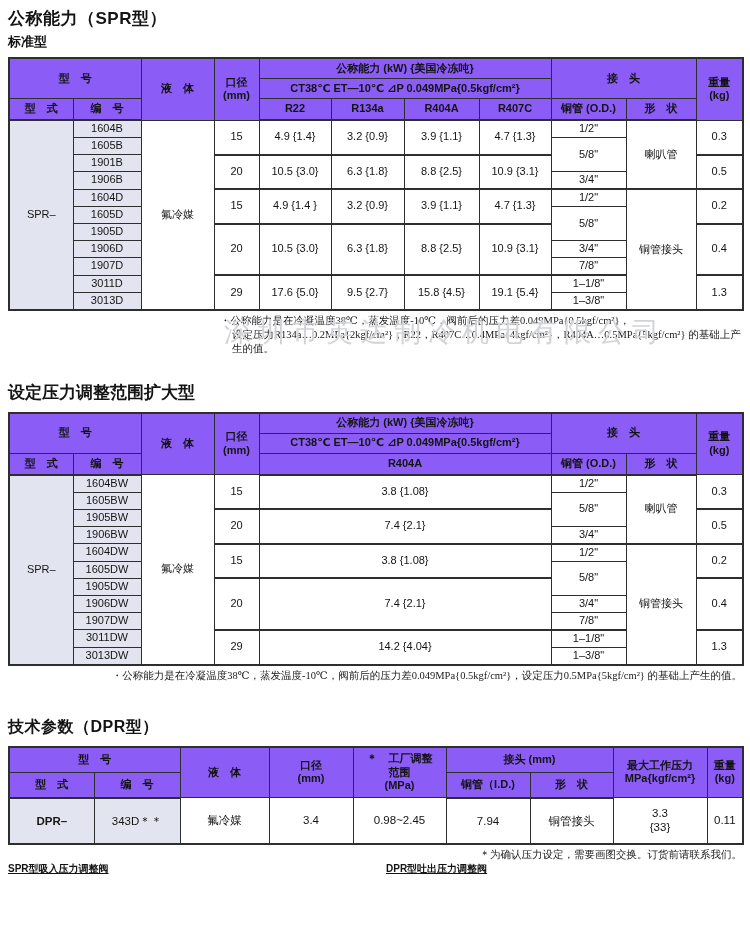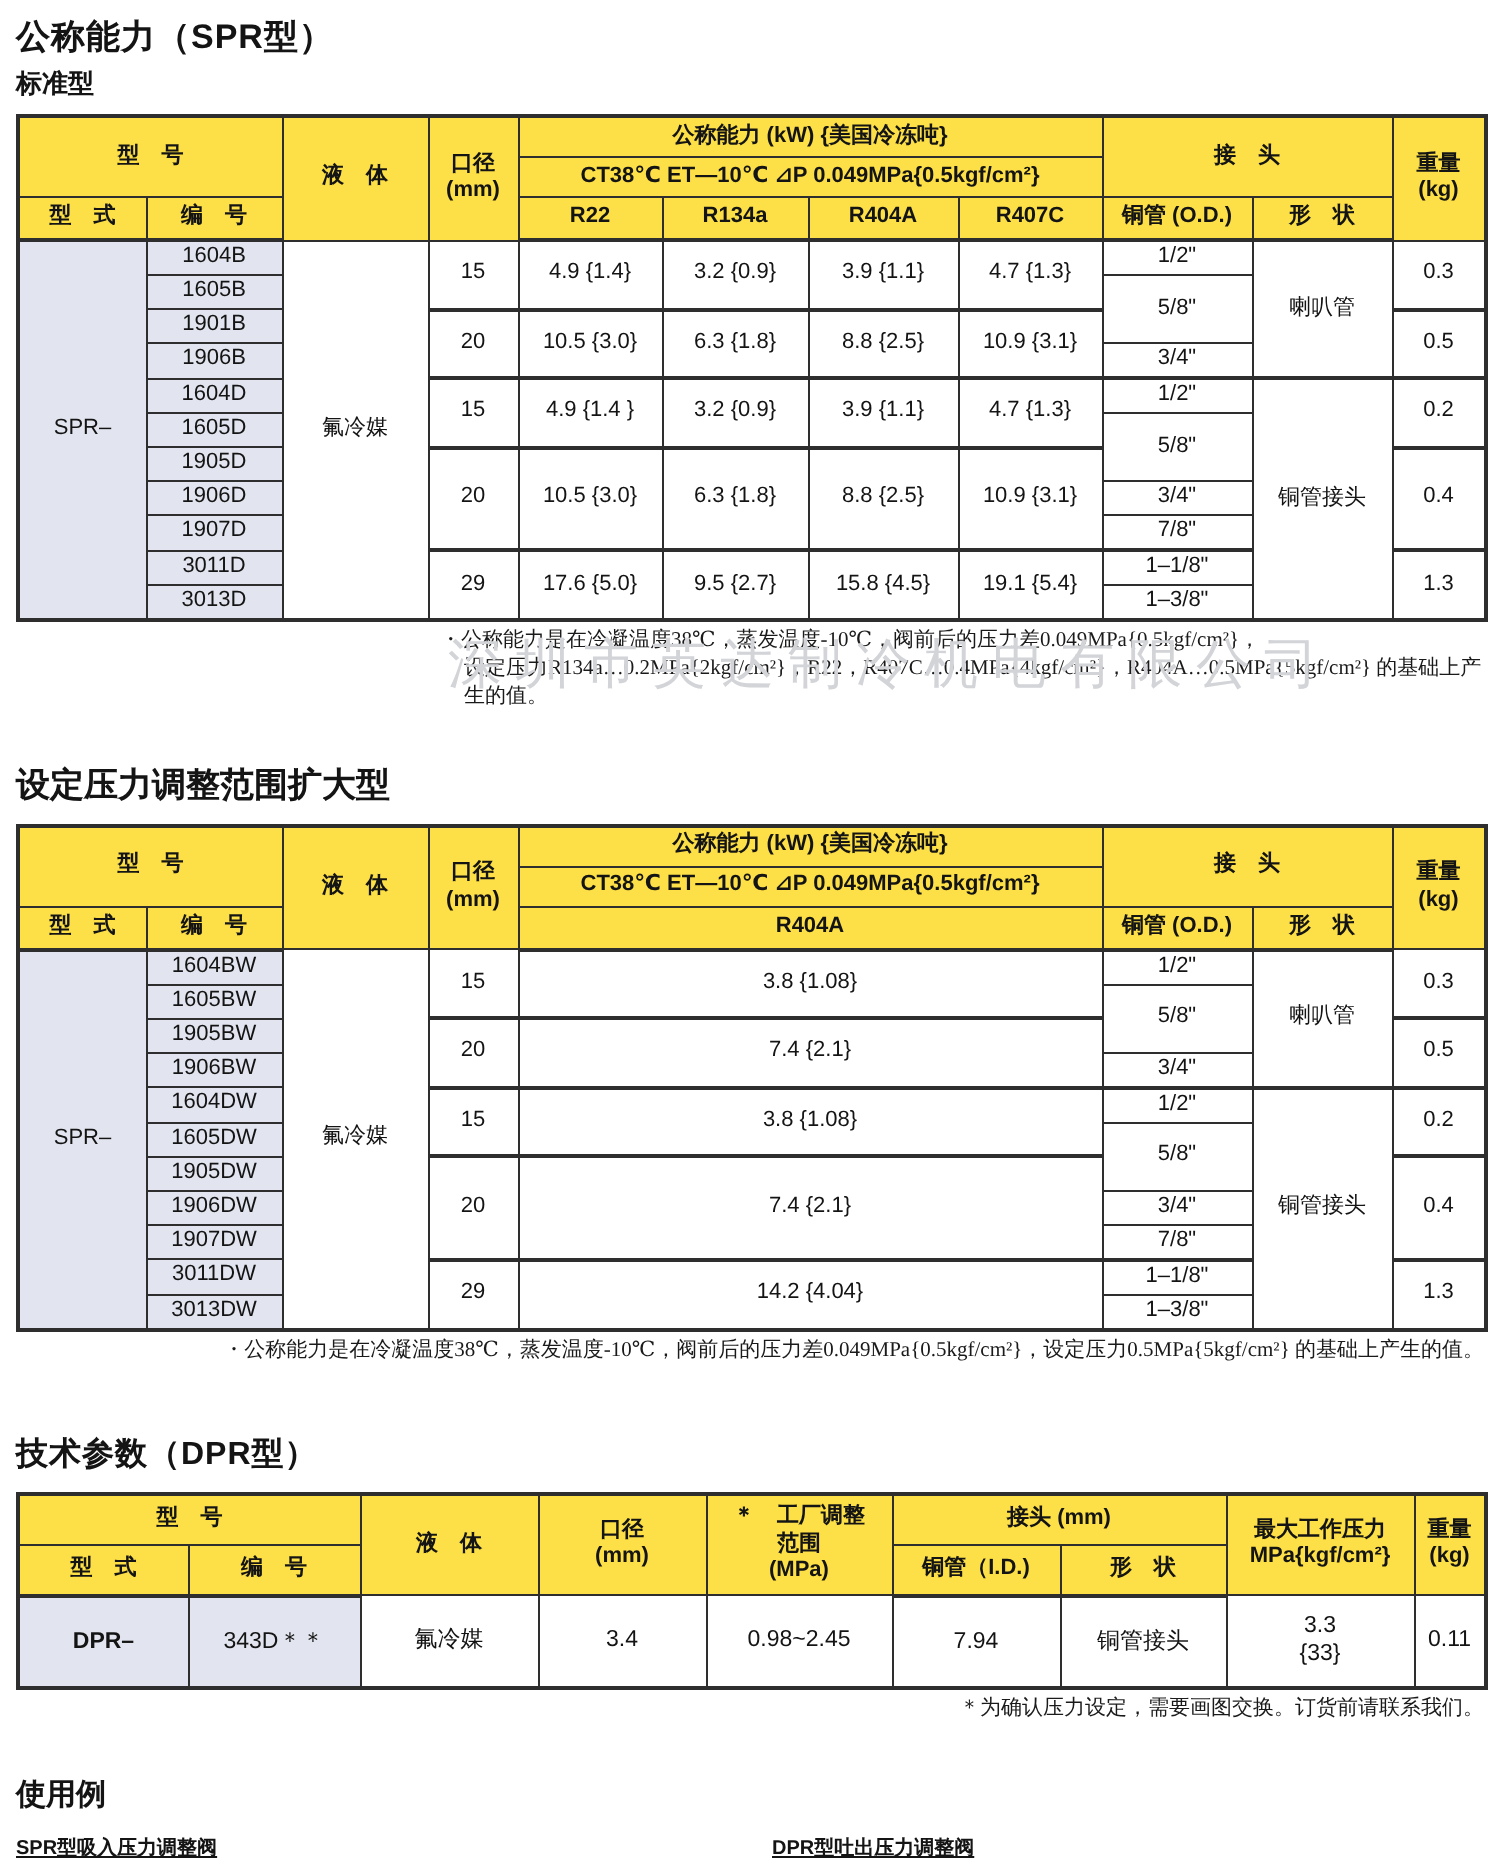--- a/index.html
+++ b/index.html
@@ -14,21 +14,21 @@
   .subtitle { font-size:13px; font-weight:bold; margin:3px 0 6px 0; }
   .subtitle2 { font-size:17px; font-weight:bold; margin:24px 0 8px 0; }
   .title-dpr { font-size:16px; font-weight:bold; margin:34px 0 8px 0; letter-spacing:0.5px; }
 
   table.spec { border-collapse:collapse; table-layout:fixed; width:734px; border:2px solid #2e2e2e; }
   .spec th, .spec td {
     border:1px solid #2e2e2e; text-align:center; vertical-align:middle;
     font-size:11px; font-weight:normal; padding:0 2px; line-height:1.25;
     overflow:hidden; word-break:break-all;
   }
-  .spec th { background:#fde047; font-weight:bold; }
+  .spec th { background:#8b5cf6; font-weight:bold; }
   .tint { background:#e2e5ef;margin-left:22px; }
   .hr20 th { height:19px; }
   .hr21 th { height:20px; }
   .r td { height:16px; }
   .grp { border-top-width:2px !important; }
   .spec thead tr:last-child th { border-bottom-width:2px;margin-left:20px; }
   .dpr-h th { height:24px; }
   .dpr-b td { height:44px; font-size:11.5px; }
 
   .footnote {
@@ -353,21 +353,20 @@
           <span class="cellline">3.3</span>
           <span class="cellline">{33}</span>
         </td>
         <td>0.11</td>
       </tr>
     </tbody>
   </table>
 
   <div class="footnote fn-right">＊为确认压力设定，需要画图交换。订货前请联系我们。</div>
 
-  <div class="usage-title">使用例</div>
   <div class="usage-cols">
     <div class="usage-col">
       <div class="usage-h">SPR型吸入压力调整阀</div>
 
     </div>
     <div class="usage-col">
       <div class="usage-h">DPR型吐出压力调整阀</div>
 
     </div>
   </div>

